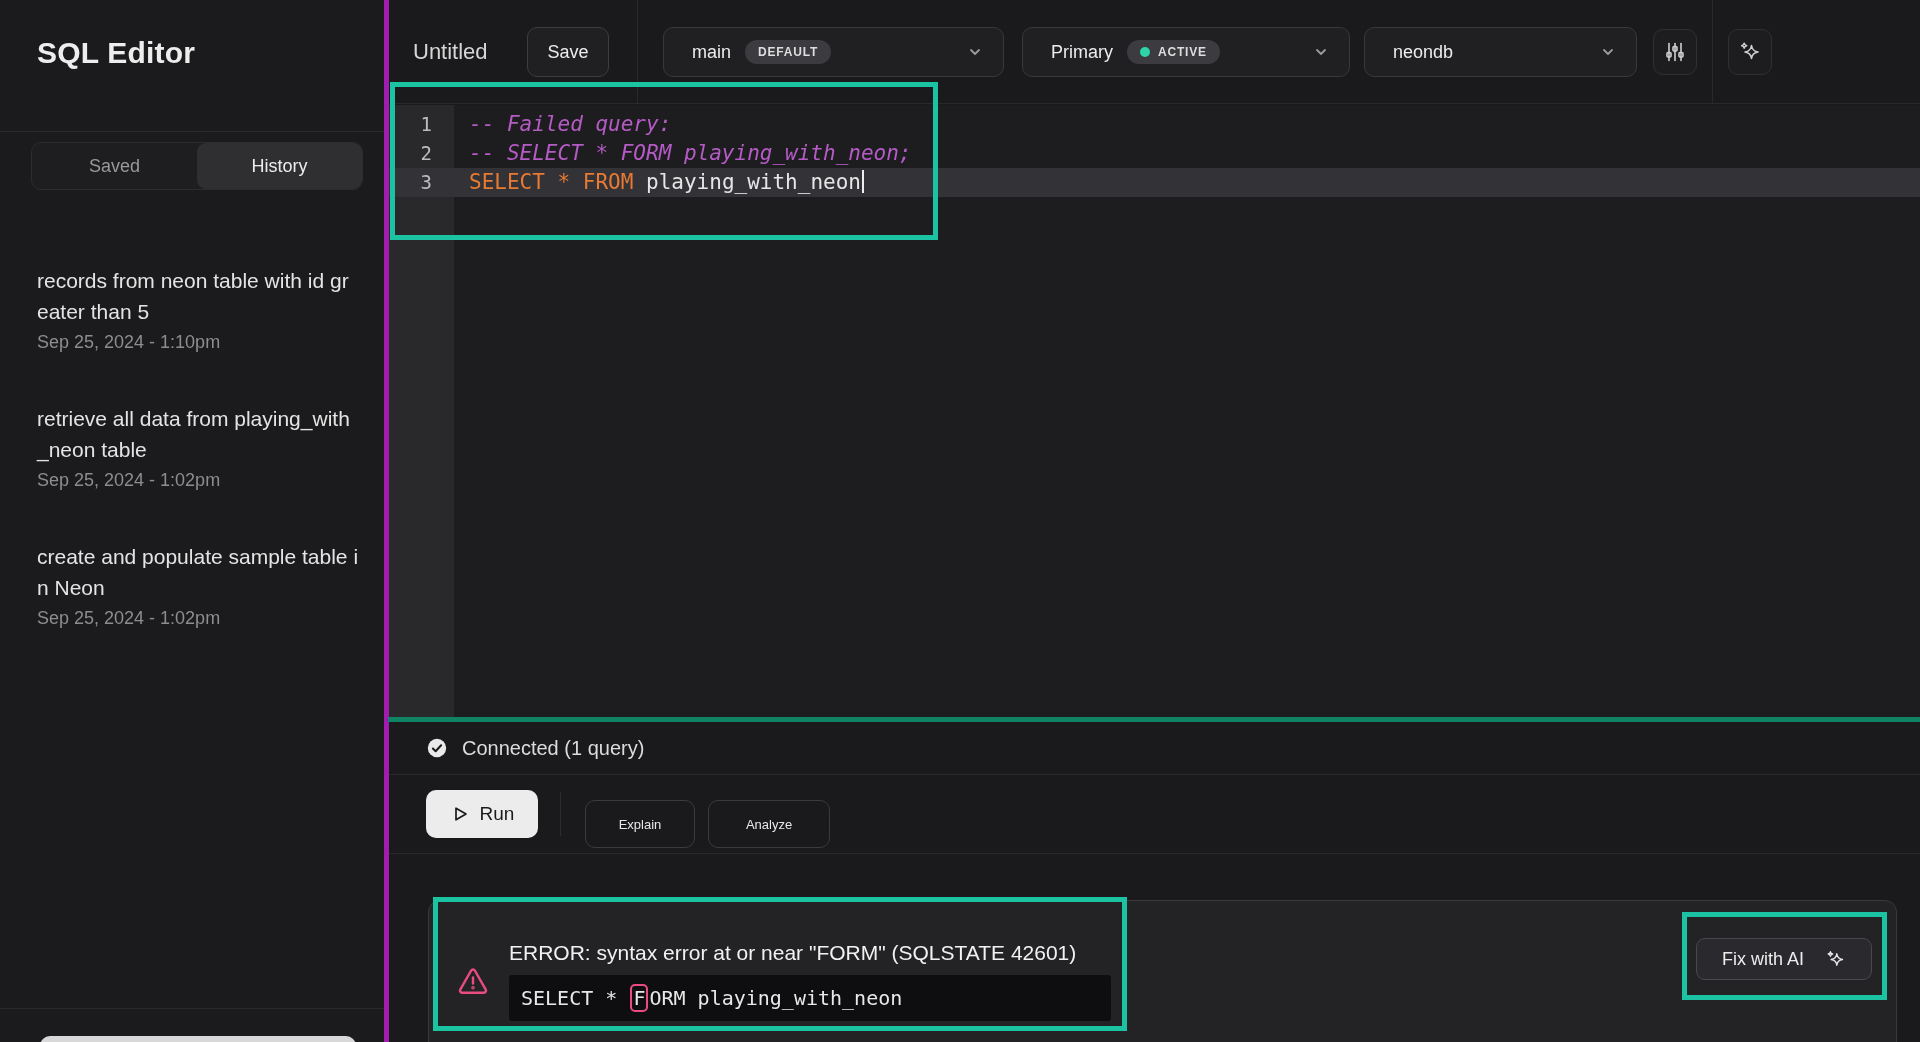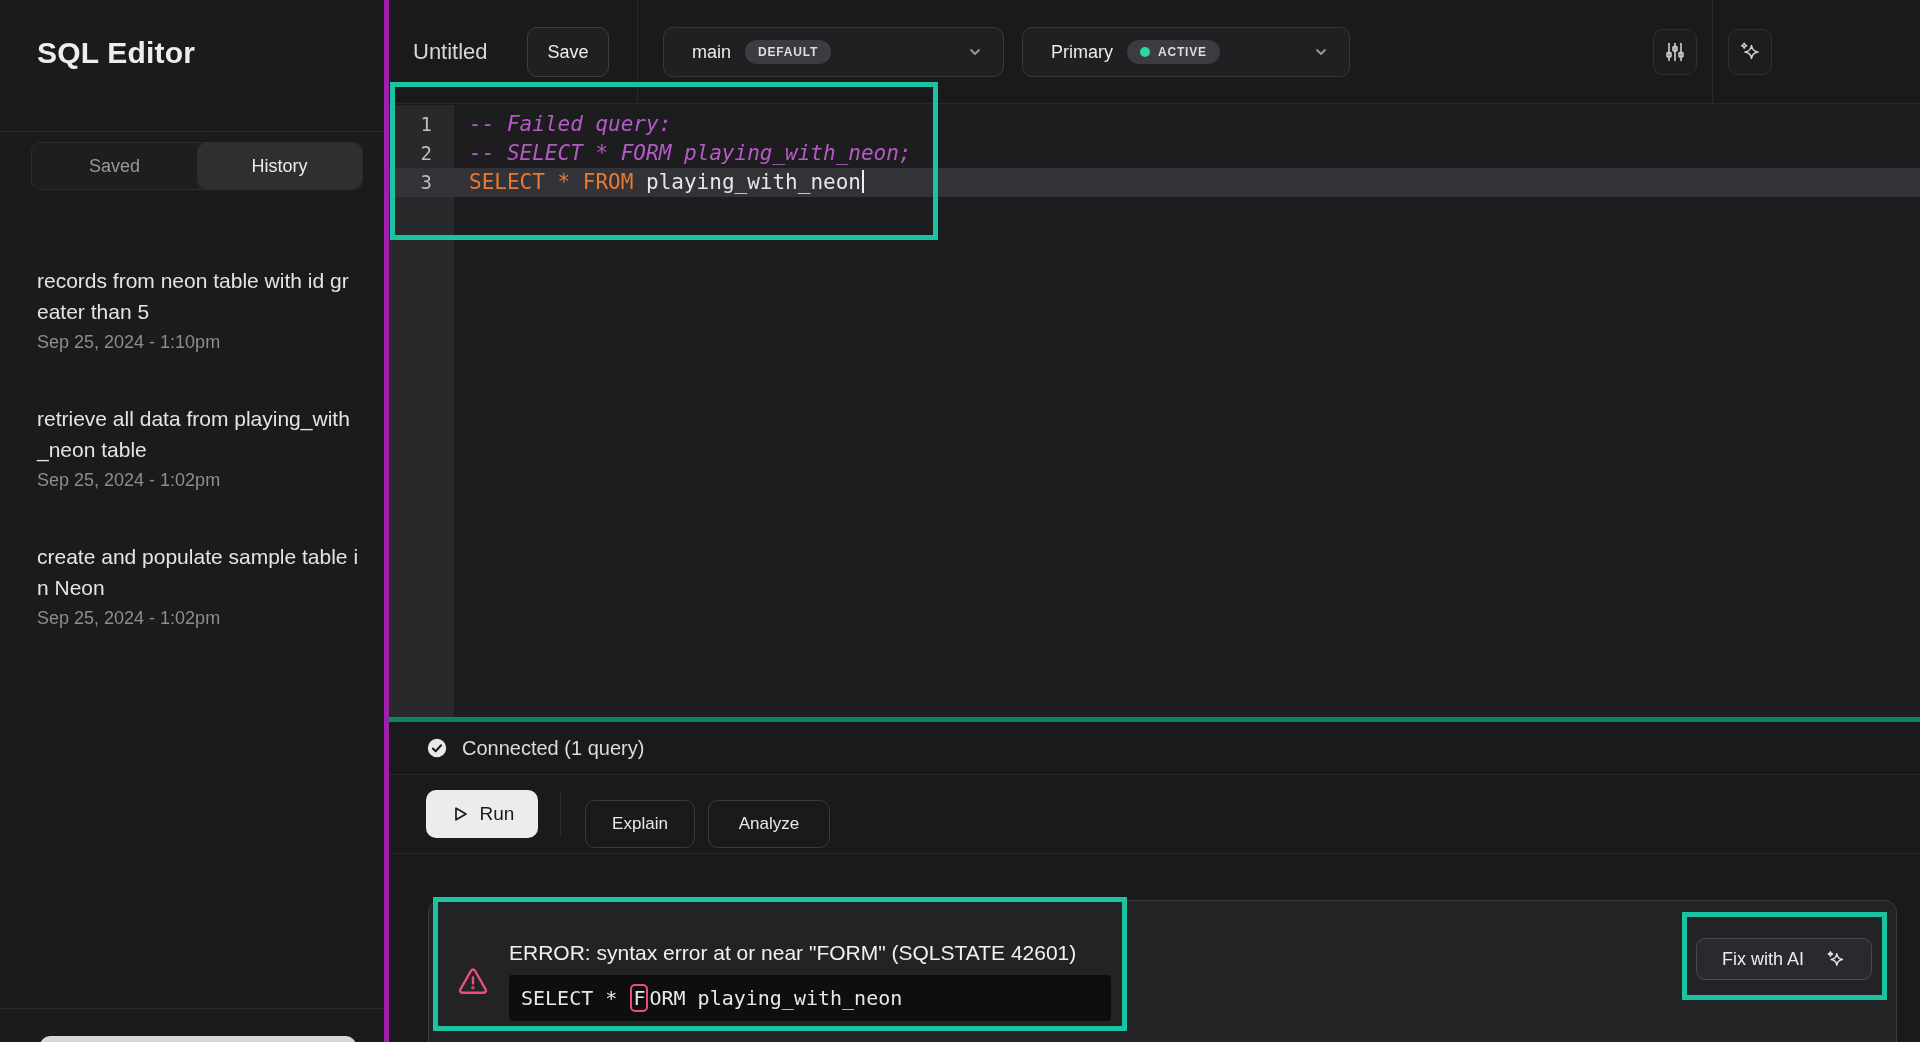--- a/index.html
+++ b/index.html
@@ -75,21 +75,21 @@
   .statusbar .txt { font-size:20px; color:#dcdcdc; }
   .hdiv { position:absolute; left:389px; right:0; height:1px; background:#29292c; }
   .actions { position:absolute; left:389px; top:775px; right:0; height:78px;
              display:flex; align-items:center; padding-left:37px; }
   .run-btn { width:112px; height:48px; background:#ececec; border:none; border-radius:10px;
              display:flex; align-items:center; justify-content:center; gap:10px;
              font-family:inherit; font-size:19px; font-weight:400; color:#1b1b1b; cursor:pointer; }
   .act-vdiv { width:1px; height:44px; background:#2d2d30; margin:0 24px 0 22px; }
   .ghost-btn { height:48px; background:transparent; border:1px solid #3b3b3f; border-radius:10px;
                display:flex; align-items:center; justify-content:center;
-               font-family:inherit; font-size:17px; color:#e8e8e8; cursor:pointer;margin-top:20px; }
+               font-family:inherit; font-size:13px; color:#e8e8e8; cursor:pointer;margin-top:20px; }
   .explain-btn { width:110px; margin-right:13px; }
   .analyze-btn { width:122px; }
 
   
   .results { position:absolute; left:389px; top:854px; right:0; bottom:0; }
   .results-card { position:absolute; left:39px; top:46px; right:23px; height:200px;
                   background:#232326; border:1px solid #39393d; border-radius:12px; }
   .error-block { position:absolute; left:27px; top:40px; display:flex; align-items:center; gap:19px; }
   .error-texts { width:602px; }
   .error-msg { font-size:21px; color:#f1f1f1; margin-bottom:10px; }
@@ -163,20 +163,28 @@
       <span class="dot" style="background:#2dd4a7"></span>
       <span>ACTIVE</span>
     </span>
     <span class="chev">
       <svg viewBox="0 0 16 16" fill="none" stroke="#9a9a9a" stroke-width="1.8" stroke-linecap="round" stroke-linejoin="round">
           <path d="M4 6l4 4 4-4"></path>
         </svg>
     </span>
   </div>
 
+  <div class="dropdown" style="left:975px; width:273px">
+    <span class="dd-name">neondb</span>
+    <span class="chev">
+      <svg viewBox="0 0 16 16" fill="none" stroke="#9a9a9a" stroke-width="1.8" stroke-linecap="round" stroke-linejoin="round">
+          <path d="M4 6l4 4 4-4"></path>
+        </svg>
+    </span>
+  </div>
 
   <button class="icon-btn" style="left:1264px">
     <span>
       <svg width="24" height="24" viewBox="0 0 24 24" fill="none" stroke="currentColor" stroke-width="1.6" stroke-linecap="round">
         <line x1="6" y1="3.5" x2="6" y2="20.5"></line>
           <rect x="4" y="12.5" width="4" height="4.5" rx="1"></rect>
         <line x1="12" y1="3.5" x2="12" y2="20.5"></line>
           <rect x="10" y="6.5" width="4" height="4.5" rx="1"></rect>
         <line x1="18" y1="3.5" x2="18" y2="20.5"></line>
           <rect x="16" y="12.5" width="4" height="4.5" rx="1"></rect>

